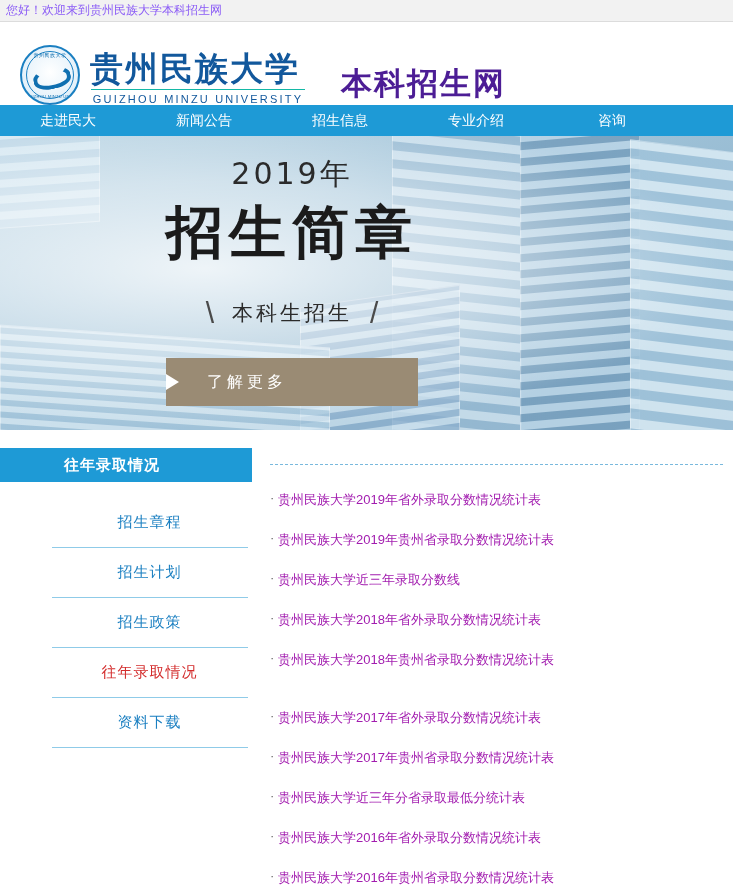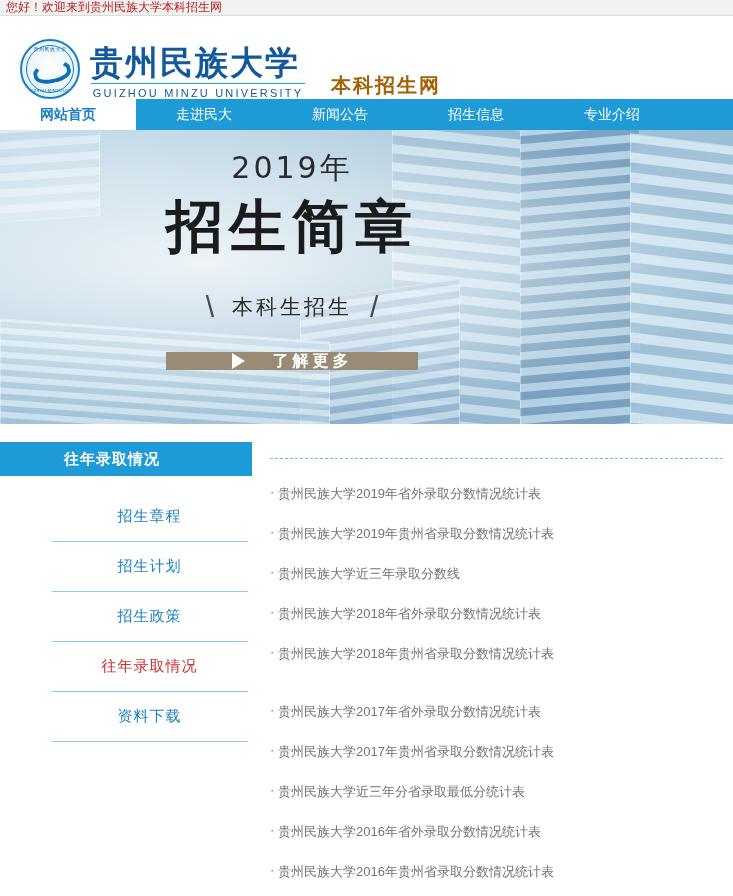--- a/index.html
+++ b/index.html
@@ -7,28 +7,28 @@
     margin: 0; padding: 0;
     width: 733px; height: 896px;
     background: #ffffff;
     font-family: "Liberation Sans", sans-serif;
     overflow: hidden;
   }
   .page { position: relative; width: 733px; height: 896px; background:#fff; }
 
   
   .topbar {
-    height: 16px;
+    height: 22px;
     background: #f2f2f2;
     border-bottom: 1px solid #dcdcdc;
     display: flex;
     align-items: center;
     padding-left: 6px;
     font-size: 12px;
-    color: #b91c1c;
+    color: #8b5cf6;
   }
 
   
   .header {
     height: 83px;
     background: #ffffff;
     display: flex;
     align-items: flex-end;
     padding-left: 20px;
     position: relative;
@@ -81,24 +81,24 @@
     margin-top: 4px;
     font-size: 11px;
     color: #12589c;
     letter-spacing: 2.2px;
     border-top: 1px solid #14b8a6;
     padding-top: 3px;
     width: 214px;
     text-align: center;
   }
   .site-title {
-    margin-left: 26px;
-    font-size: 20px;
+    margin-left: 36px;
+    font-size: 31px;
     font-weight: bold;
-    color: #a16207;
+    color: #4c1d95;
     letter-spacing: 2px;
     font-family: "DejaVu Sans", "Liberation Sans", sans-serif;
   }
 
   
   .nav {
     height: 31px;
     background: #1e9ad6;
     display: flex;
     align-items: stretch;
@@ -170,26 +170,25 @@
     font-family: "DejaVu Sans","Liberation Sans",sans-serif;
   }
   .b-sub-wrap {
     margin-top: 24px;
     display: flex; align-items: center; gap: 18px;
   }
   .b-slash { font-size: 30px; color: #4a4a4a; }
   .b-sub { font-size: 21px; color: #2b2b2b; letter-spacing: 3px; }
   .b-btn {
     margin-top: 28px;
-    width: 252px; height: 18px;
+    width: 252px; height: 48px;
     background: #9a8b74;
-    display: flex; align-items: center; justify-content: center;
+    display: flex; align-items: center; justify-content: flex-start;
     gap: 28px;
     cursor: pointer;
-    font-weight: bold;
   }
   .b-btn .tri {
     width: 0; height: 0;
     border-left: 13px solid #ffffff;
     border-top: 8px solid transparent;
     border-bottom: 8px solid transparent;
   }
   .b-btn .txt { color: #ffffff; font-size: 16px; letter-spacing: 4px; }
 
   
@@ -224,21 +223,21 @@
 
   .right-col { flex: 1 1 auto; padding-left: 18px; padding-right: 10px; }
   .dotted-top {
     border-top: 1px dashed #79b9dd;
     margin-top: 16px;
     margin-bottom: 26px;
   }
   .news-list { list-style: none; margin: 0; padding: 0; }
   .news-list li {
     font-size: 13px;
-    color: #737373;
+    color: #a21caf;
     padding: 0 0 0 8px;
     margin-bottom: 22px;
     position: relative;
     cursor: pointer;
     white-space: nowrap;
   }
   .news-list li::before {
     content: "·";
     position: absolute;
     left: 0; top: -1px;
@@ -263,21 +262,20 @@
       <div class="bottext">GUIZHOU MINZU UNIV</div>
     </div>
     <div class="name-block">
       <div class="cn-name">贵州民族大学</div>
       <div class="en-name">GUIZHOU MINZU UNIVERSITY</div>
     </div>
     <div class="site-title">本科招生网</div>
   </div>
 
   <div class="nav">
-    <div class="nav-item active">网站首页</div>
     <div class="nav-item">走进民大</div>
     <div class="nav-item">新闻公告</div>
     <div class="nav-item">招生信息</div>
     <div class="nav-item">专业介绍</div>
     <div class="nav-item">咨询</div>
   </div>
 
   <div class="banner">
     <div class="bldg b1"></div>
     <div class="bldg b2"></div>

